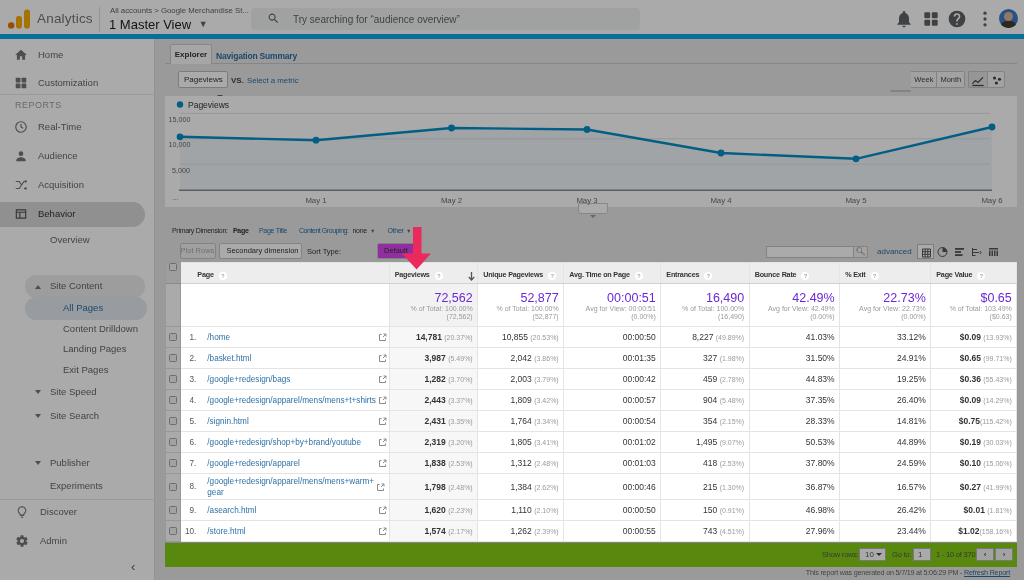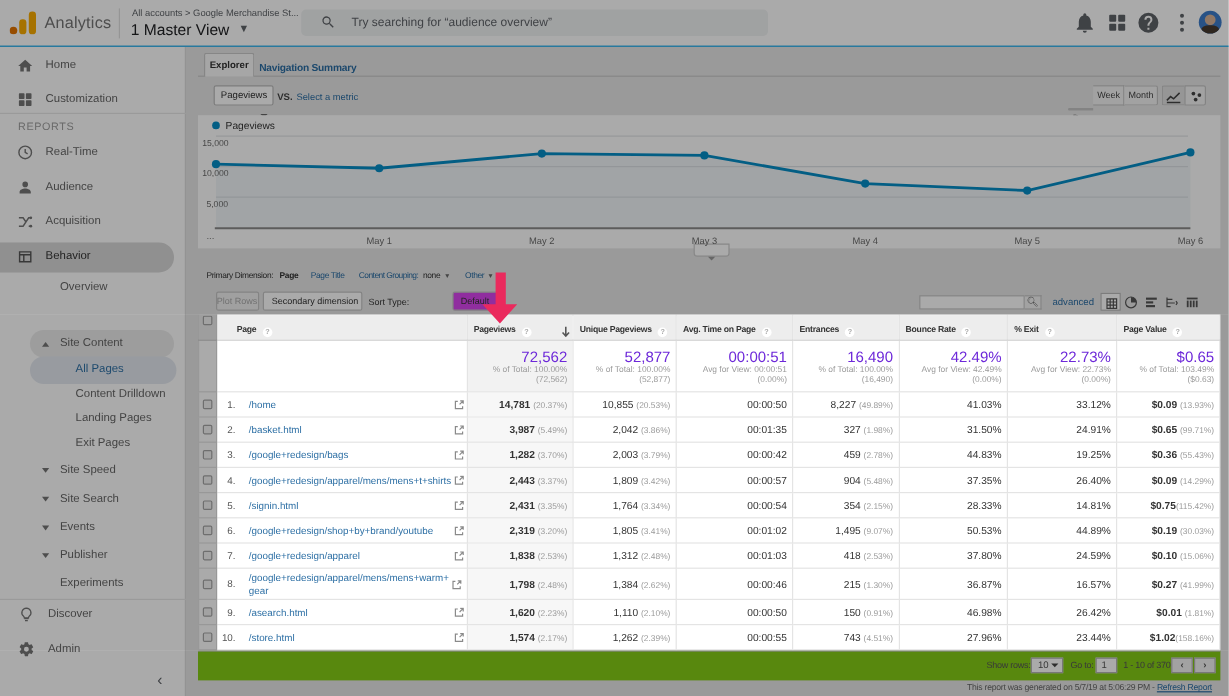--- a/index.html
+++ b/index.html
@@ -1,21 +1,21 @@
 <!DOCTYPE html>
 <html><head>
 <meta charset="utf-8">
 <style>
 * { margin:0; padding:0; box-sizing:border-box; }
 html,body { width:1024px; height:580px; overflow:hidden; }
 body { font-family:"Liberation Sans", sans-serif; position:relative; background:#e8e8e8; }
 .abs { position:absolute; }
 
 
-#topbar { position:absolute; left:0; top:0; width:1024px; height:39px; background:#fff; border-bottom:1px solid #0ea5e9; z-index:5; }
+#topbar { position:absolute; left:0; top:0; width:1024px; height:39px; background:#fff; border-bottom:5px solid #0ea5e9; z-index:5; }
 #galogo { position:absolute; left:8px; top:9px; }
 #gatitle { position:absolute; left:37px; top:11px; font-size:13.5px; color:#757575; letter-spacing:.2px;}
 #topdiv { position:absolute; left:99px; top:7px; width:1px; height:25px; background:#e0e0e0; }
 #crumb { position:absolute; left:110px; top:6px; font-size:7.8px; color:#5f6368; }
 #viewname { position:absolute; left:109px; top:17px; font-size:13px; color:#202124; }
 #viewname .car { font-size:9px; color:#5f6368; vertical-align:2px; margin-left:4px;}
 #searchpill { position:absolute; left:251px; top:8px; width:389px; height:22px; background:#f1f3f4; border-radius:4px; }
 #searchpill .ph { position:absolute; left:42px; top:5.5px; font-size:10px; color:#5f6368; }
 .topicon { position:absolute; top:9px; width:20px; height:20px; color:#5f6368; }
 #avatar { position:absolute; left:999px; top:9px; width:19px; height:19px; border-radius:50%; background:#3d7cc9; overflow:hidden;}
@@ -232,24 +232,20 @@
   <div class="sitem lvl3" style="top:320.7px">
       <span class="txt">Exit Pages</span>
     </div>
   <div class="sitem lvl2" style="top:342.7px">
       <span class="caret"></span>
       <span class="txt">Site Speed</span>
     </div>
   <div class="sitem lvl2" style="top:366.7px">
       <span class="caret"></span>
       <span class="txt">Site Search</span>
-    </div>
-  <div class="sitem lvl2" style="top:390.7px">
-      <span class="caret"></span>
-      <span class="txt">Events</span>
     </div>
   <div class="sitem lvl2" style="top:414.2px">
       <span class="caret"></span>
       <span class="txt">Publisher</span>
     </div>
   <div class="sitem lvl2" style="top:437.2px">
       <span class="txt">Experiments</span>
     </div>
   <div class="sdiv" style="top:460px"></div>
   <div class="sitem lvl1" style="top:462.7px">

